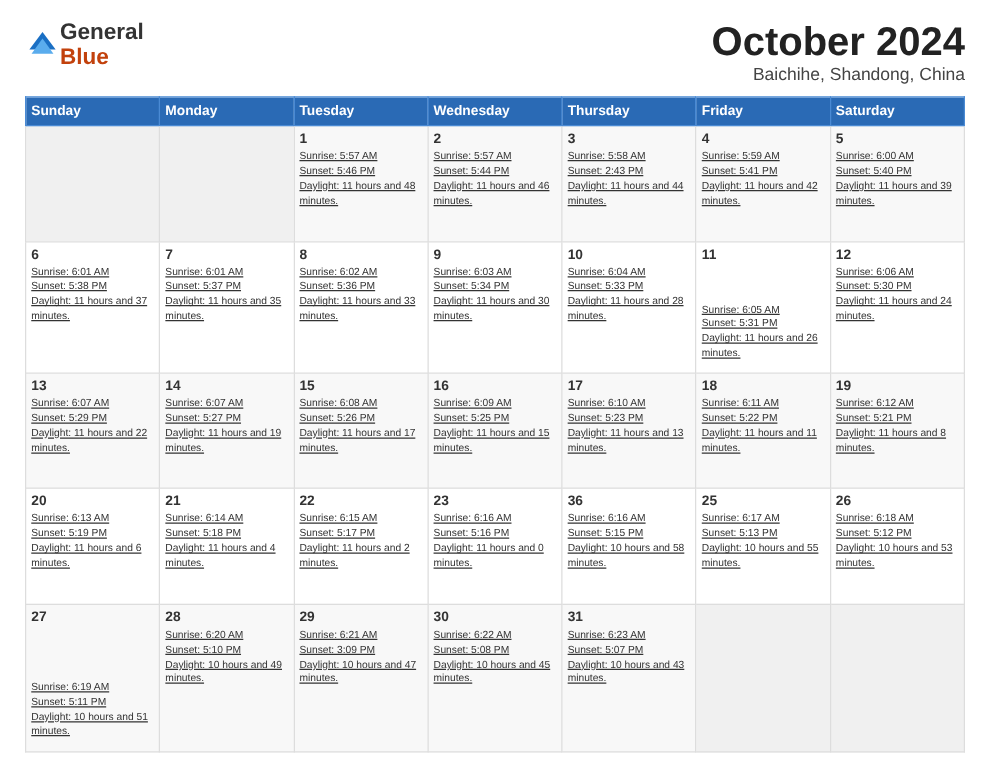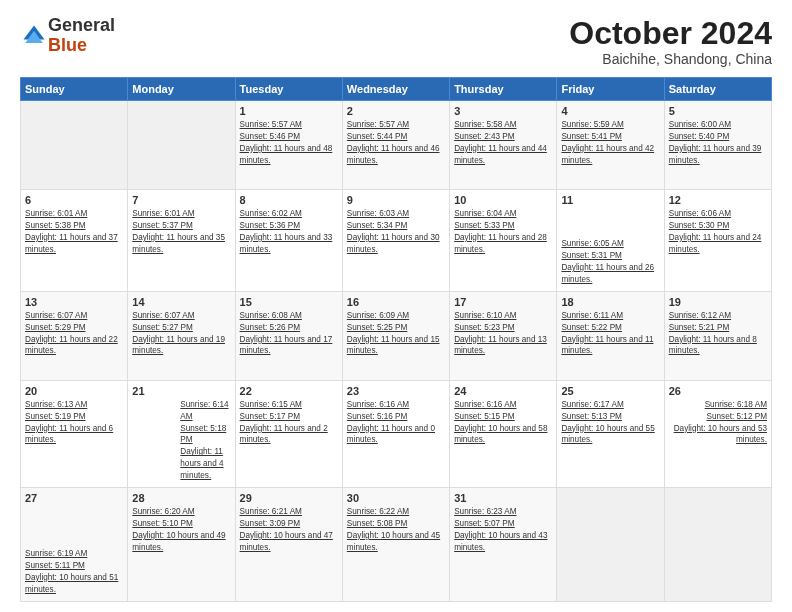--- a/index.html
+++ b/index.html
@@ -258,51 +258,51 @@
         </tr>
         <tr>
           <td>
             <span class="day-num">20</span>
             <div class="day-info" style="white-space: pre-line;">Sunrise: 6:13 AM
 Sunset: 5:19 PM
 Daylight: 11 hours and 6 minutes.</div>
           </td>
           <td>
             <span class="day-num">21</span>
-            <div class="day-info" style="white-space: pre-line; margin-left: 48px;">Sunrise: 6:14 AM
+            <div class="day-info" style="white-space: pre-line;">Sunrise: 6:14 AM
 Sunset: 5:18 PM
 Daylight: 11 hours and 4 minutes.</div>
           </td>
           <td>
             <span class="day-num">22</span>
             <div class="day-info" style="white-space: pre-line;">Sunrise: 6:15 AM
 Sunset: 5:17 PM
 Daylight: 11 hours and 2 minutes.</div>
           </td>
           <td>
             <span class="day-num">23</span>
             <div class="day-info" style="white-space: pre-line;">Sunrise: 6:16 AM
 Sunset: 5:16 PM
 Daylight: 11 hours and 0 minutes.</div>
           </td>
           <td>
-            <span class="day-num">24</span>
+            <span class="day-num">36</span>
             <div class="day-info" style="white-space: pre-line;">Sunrise: 6:16 AM
 Sunset: 5:15 PM
 Daylight: 10 hours and 58 minutes.</div>
           </td>
           <td>
             <span class="day-num">25</span>
             <div class="day-info" style="white-space: pre-line;">Sunrise: 6:17 AM
 Sunset: 5:13 PM
 Daylight: 10 hours and 55 minutes.</div>
           </td>
           <td>
             <span class="day-num">26</span>
-            <div class="day-info" style="white-space: pre-line; text-align: right;">Sunrise: 6:18 AM
+            <div class="day-info" style="white-space: pre-line;">Sunrise: 6:18 AM
 Sunset: 5:12 PM
 Daylight: 10 hours and 53 minutes.</div>
           </td>
         </tr>
         <tr>
           <td>
             <span class="day-num">27</span>
             <div class="day-info" style="white-space: pre-line; margin-top: 44px;">Sunrise: 6:19 AM
 Sunset: 5:11 PM
 Daylight: 10 hours and 51 minutes.</div>

